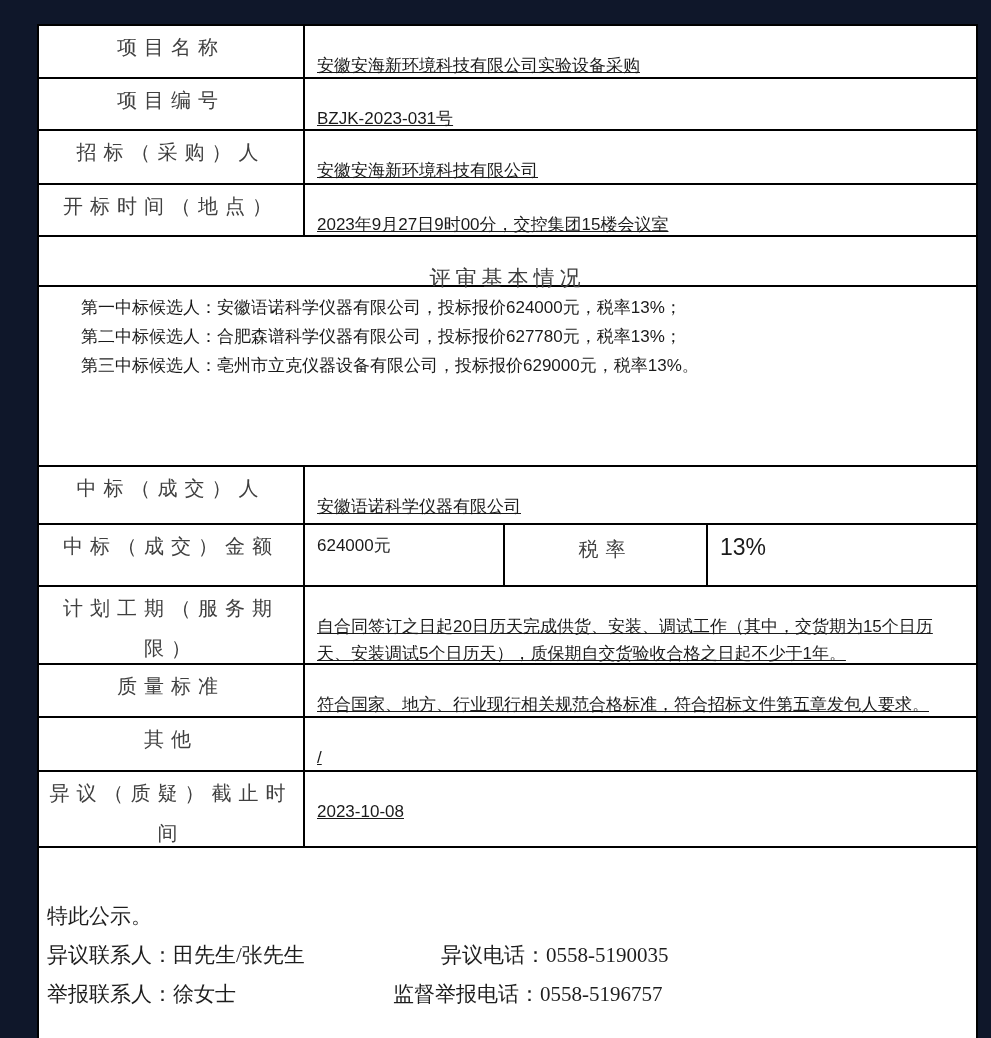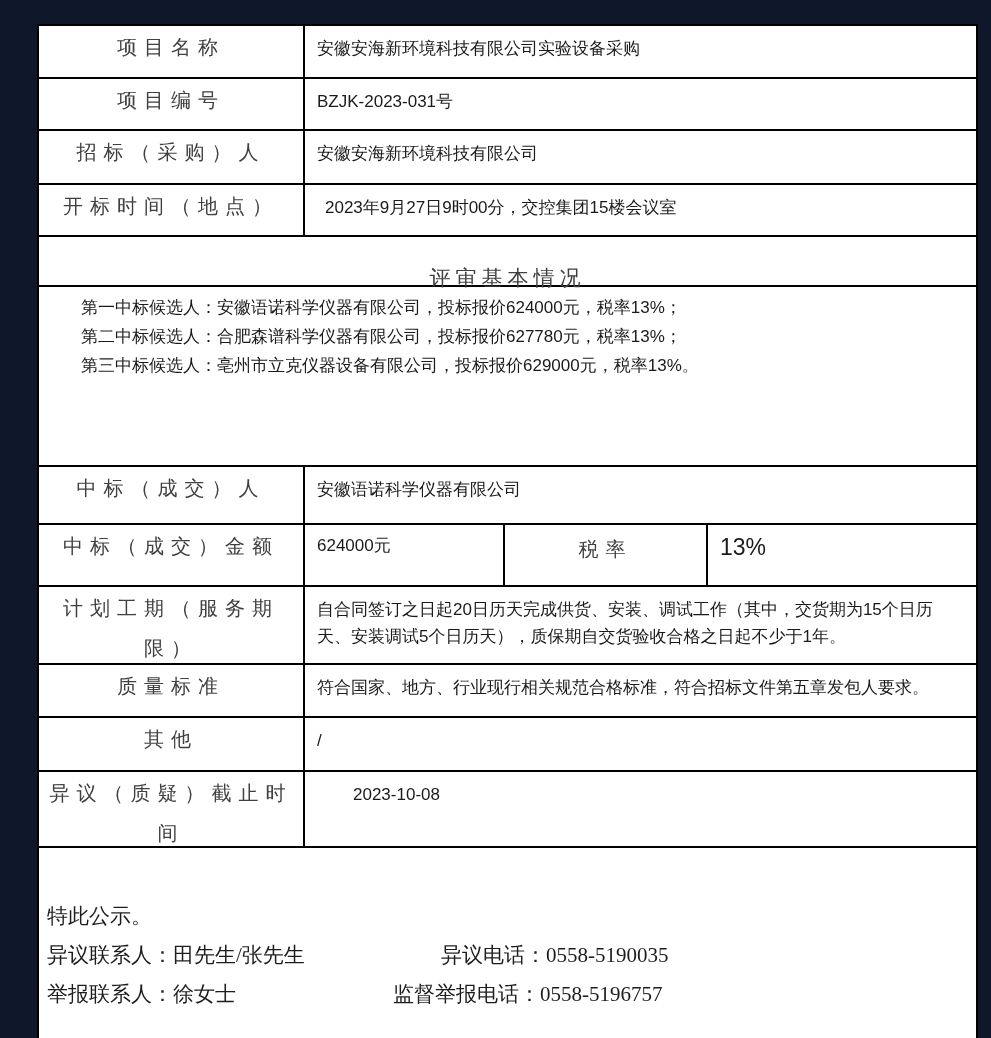--- a/index.html
+++ b/index.html
@@ -27,29 +27,29 @@
     display: flex;
     box-sizing: border-box;
     border-bottom: 2px solid #000000;
   }
   .row:last-child { border-bottom: none; }
 
   
   .h-r1  { height: 53px; }
   .h-r2  { height: 52px; }
   .h-r3  { height: 54px; }
-  .h-r4  { height: 52px; gap: 8px; }
+  .h-r4  { height: 52px; }
   .h-hdr { height: 50px; }
   .h-cand{ height: 180px; }
   .h-win { height: 58px; }
   .h-amt { height: 62px; }
   .h-per { height: 78px; }
   .h-qua { height: 53px; }
   .h-oth { height: 54px; }
-  .h-ddl { height: 76px; gap: 36px; }
+  .h-ddl { height: 76px; }
   .h-ftr { height: 179px; margin-top: 36px; }
 
   .label-cell {
     width: 266px;
     box-sizing: border-box;
     border-right: 2px solid #000000;
     text-align: center;
     font-family: "Liberation Serif", "DejaVu Serif", serif;
     font-size: 20px;
     letter-spacing: 7px;
@@ -58,22 +58,23 @@
     padding: 1px 6px 0 6px;
     overflow: hidden;
   }
   .value-cell {
     flex: 1;
     box-sizing: border-box;
     font-family: "Liberation Sans", "DejaVu Sans", sans-serif;
     font-size: 17px;
     line-height: 27px;
     color: #1a1a1a;
-    padding: 9px 12px 0 12px;
+    padding: 26px 12px 0 12px;
     overflow: hidden;
+    text-decoration: underline;
   }
   .section-header {
     flex: 1;
     text-align: center;
     font-family: "Liberation Serif", "DejaVu Serif", serif;
     font-size: 21px;
     letter-spacing: 5px;
     color: #404040;
     padding-top: 27px;
     box-sizing: border-box;

